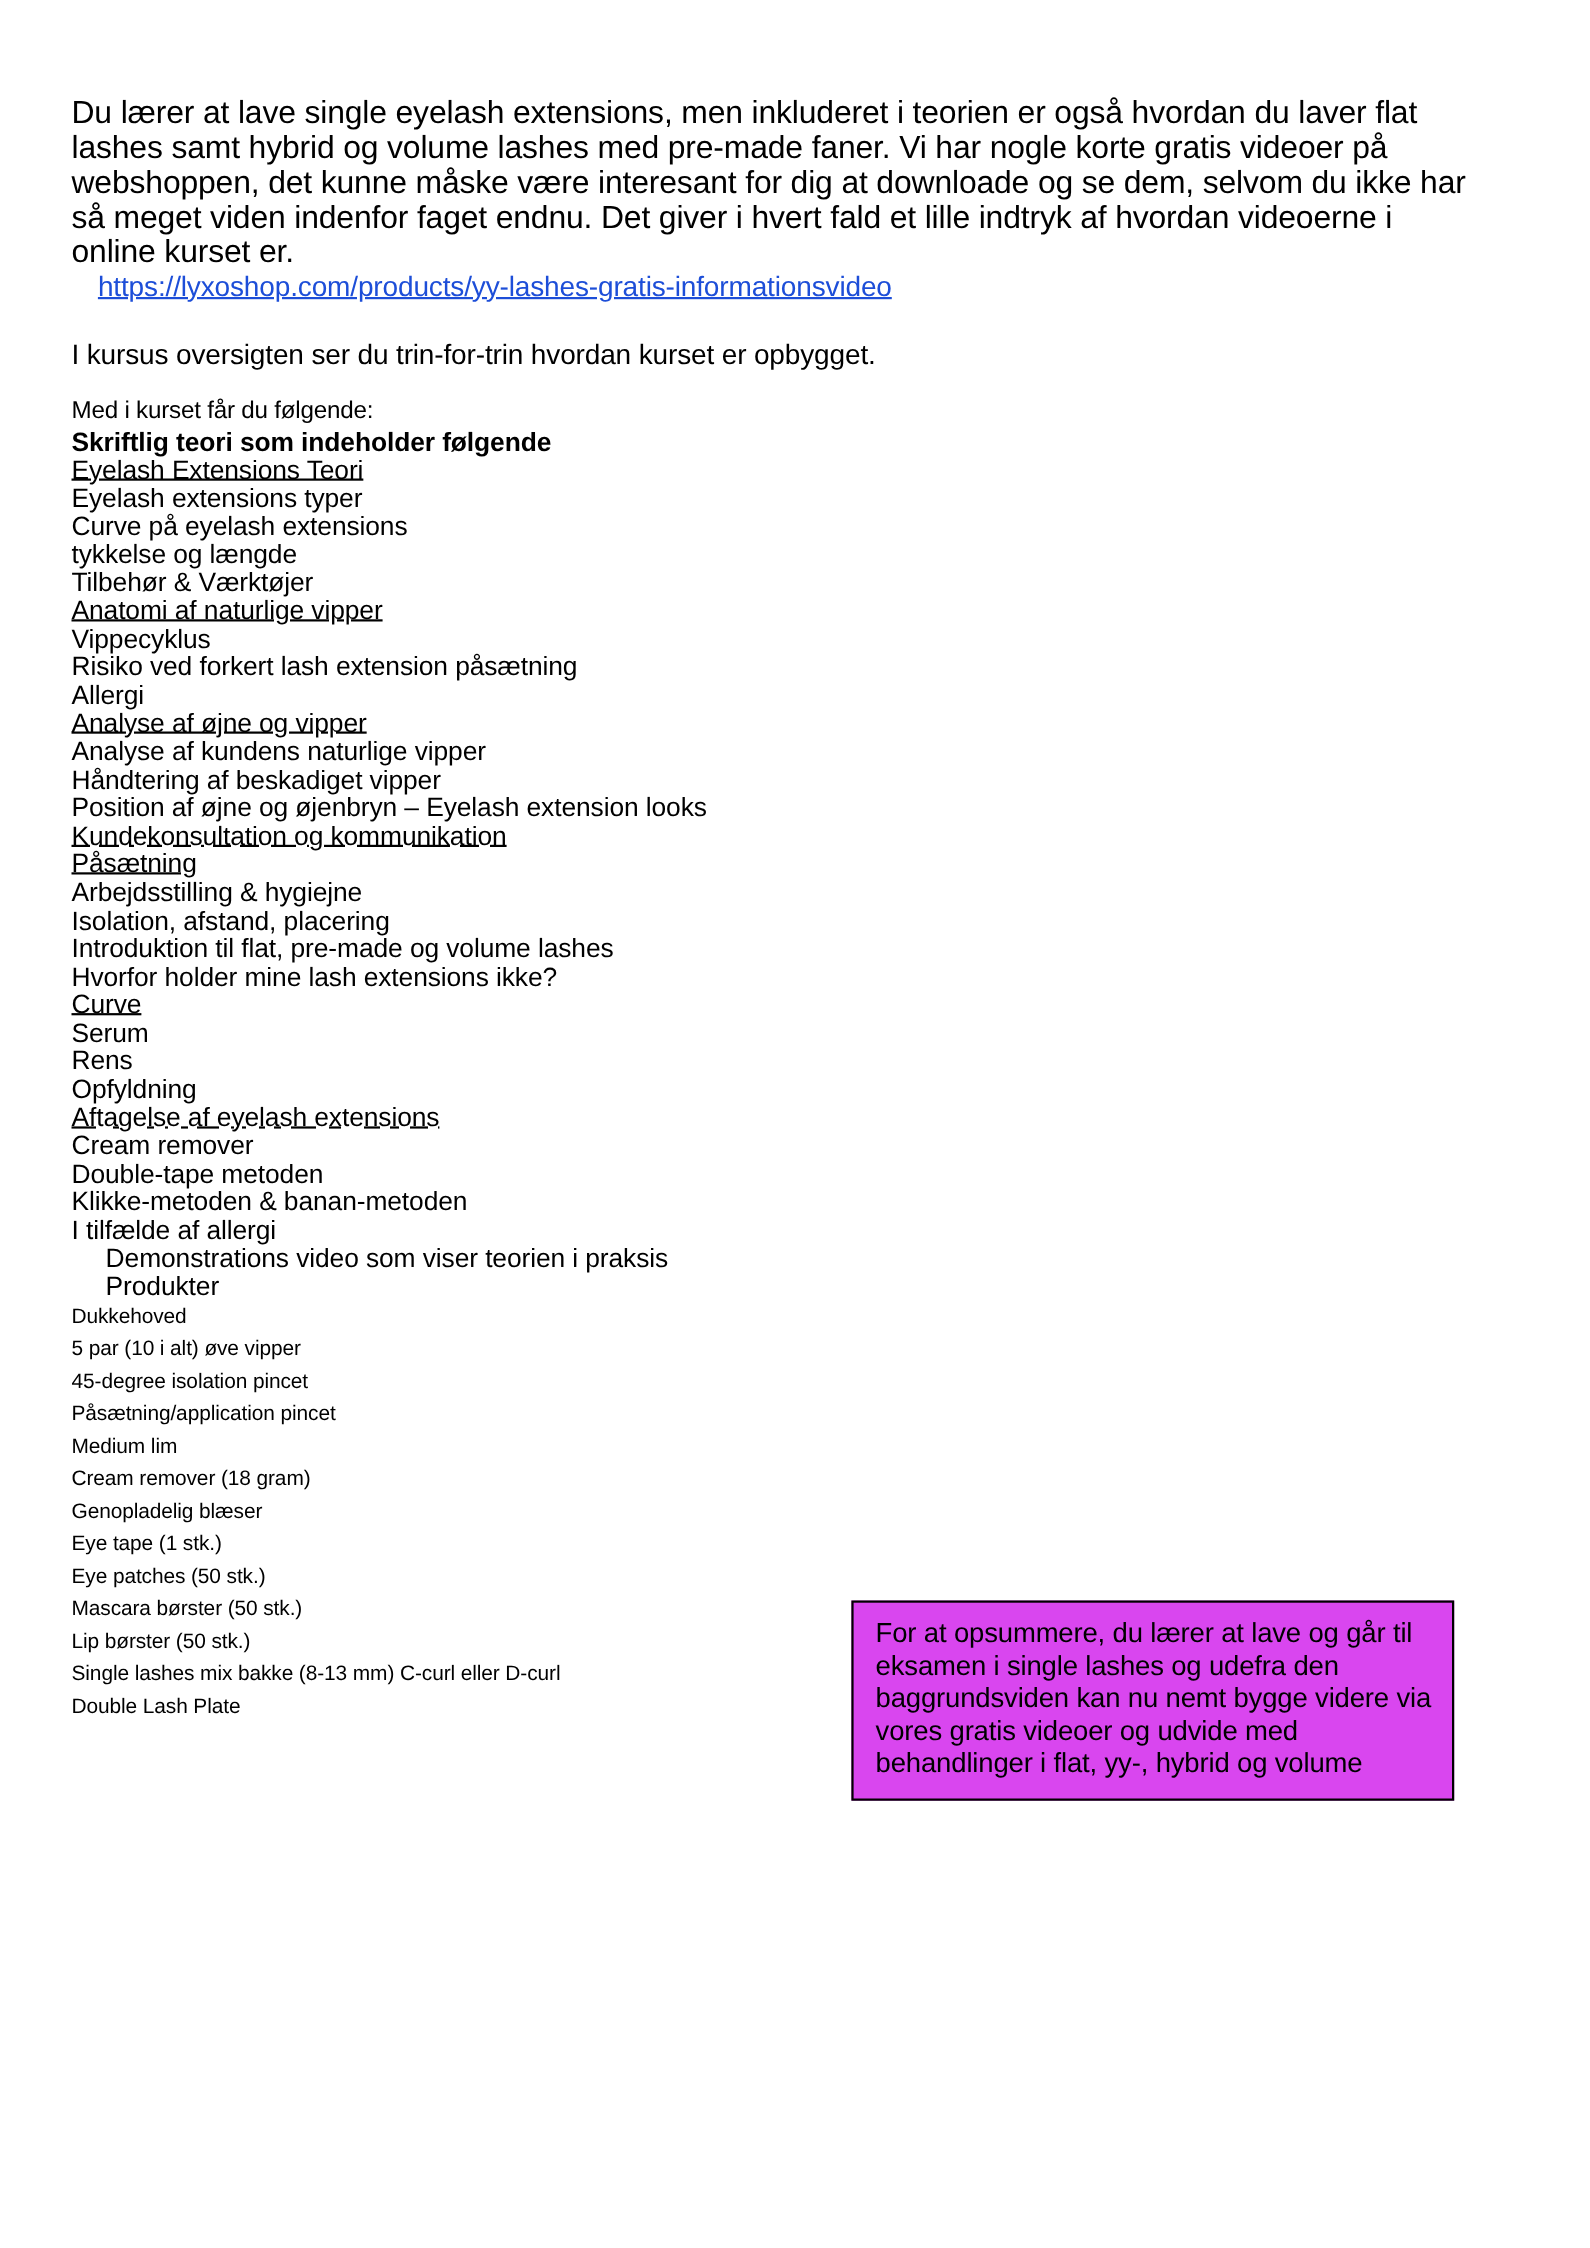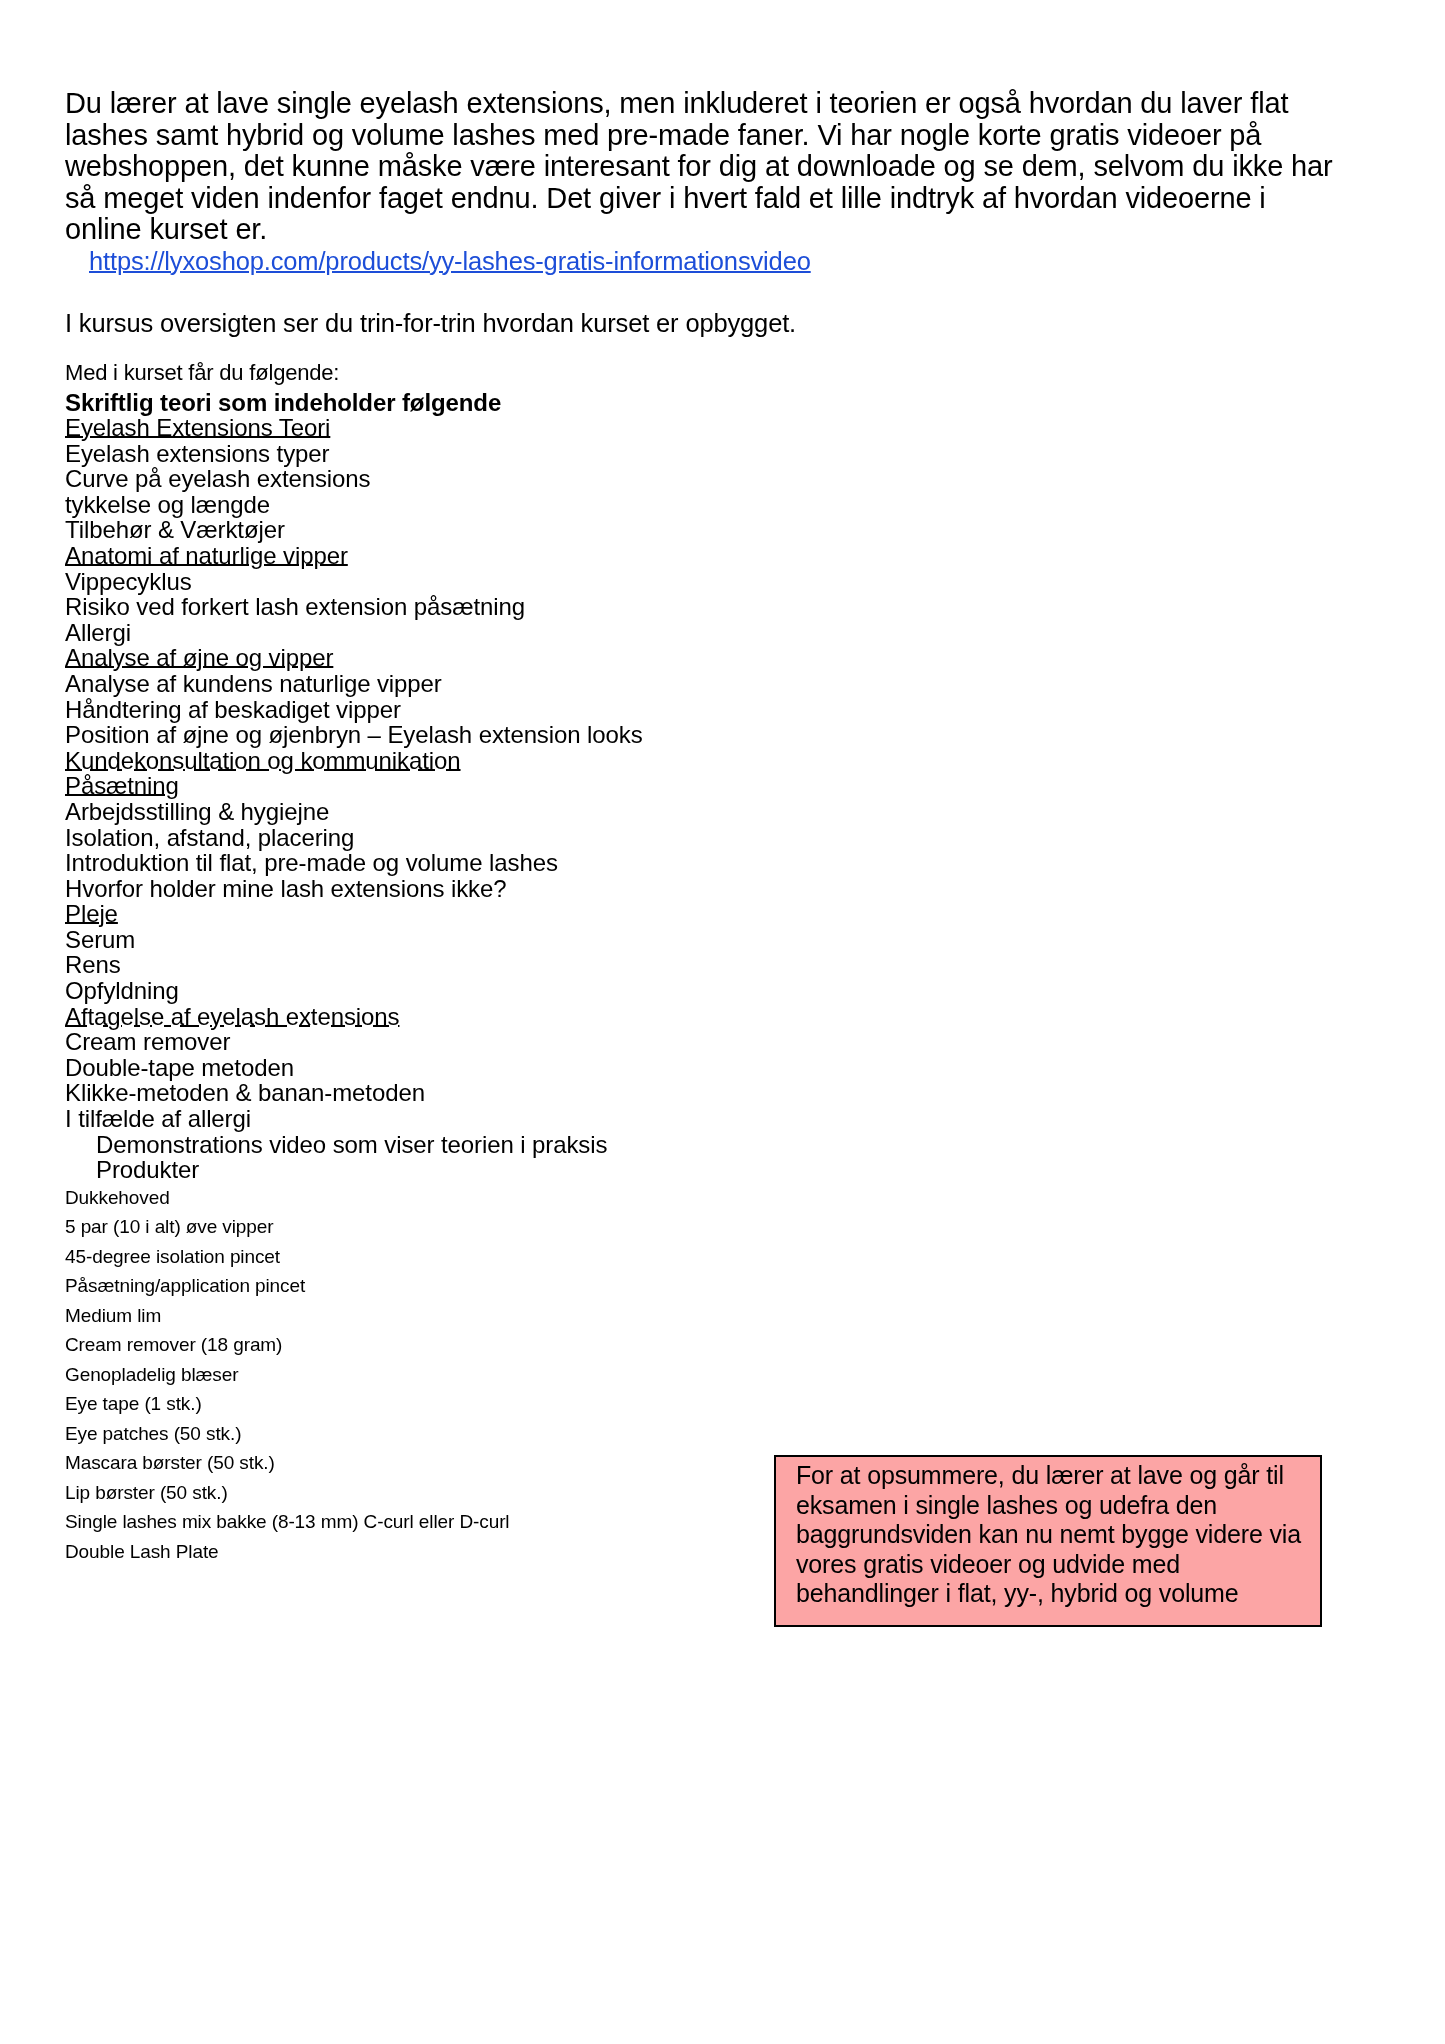--- a/index.html
+++ b/index.html
@@ -111,22 +111,22 @@
   }
 
   
   .summary-box {
     position: absolute;
     left: 774px;
     top: 1455px;
     width: 548px;
     box-sizing: border-box;
     border: 2px solid #000000;
-    padding: 4px 18px 16px 20px;
-    background: #fca5a5;
+    padding: 14px 18px 16px 20px;
+    background: #d946ef;
   }
   .summary-box p {
     margin: 0;
     font-size: 25px;
     line-height: 29.5px;
     letter-spacing: -0.15px;
   }
 </style>
 </head>
 <body>
@@ -162,21 +162,21 @@
         <li class="u"><span>Analyse af øjne og vipper</span></li>
         <li><span>Analyse af kundens naturlige vipper</span></li>
         <li><span>Håndtering af beskadiget vipper</span></li>
         <li><span>Position af øjne og øjenbryn – Eyelash extension looks</span></li>
         <li class="u"><span>Kundekonsultation og kommunikation</span></li>
         <li class="u"><span>Påsætning</span></li>
         <li><span>Arbejdsstilling &amp; hygiejne</span></li>
         <li><span>Isolation, afstand, placering</span></li>
         <li><span>Introduktion til flat, pre-made og volume lashes</span></li>
         <li><span>Hvorfor holder mine lash extensions ikke?</span></li>
-        <li class="u"><span>Pleje</span></li>
+        <li class="u"><span>Curve</span></li>
         <li><span>Serum</span></li>
         <li><span>Rens</span></li>
         <li><span>Opfyldning</span></li>
         <li class="u"><span>Aftagelse af eyelash extensions</span></li>
         <li><span>Cream remover</span></li>
         <li><span>Double-tape metoden</span></li>
         <li><span>Klikke-metoden &amp; banan-metoden</span></li>
         <li><span>I tilfælde af allergi</span></li>
         <li class="b"><span>Demonstrations video som viser teorien i praksis</span></li>
         <li class="b"><span>Produkter</span></li>

